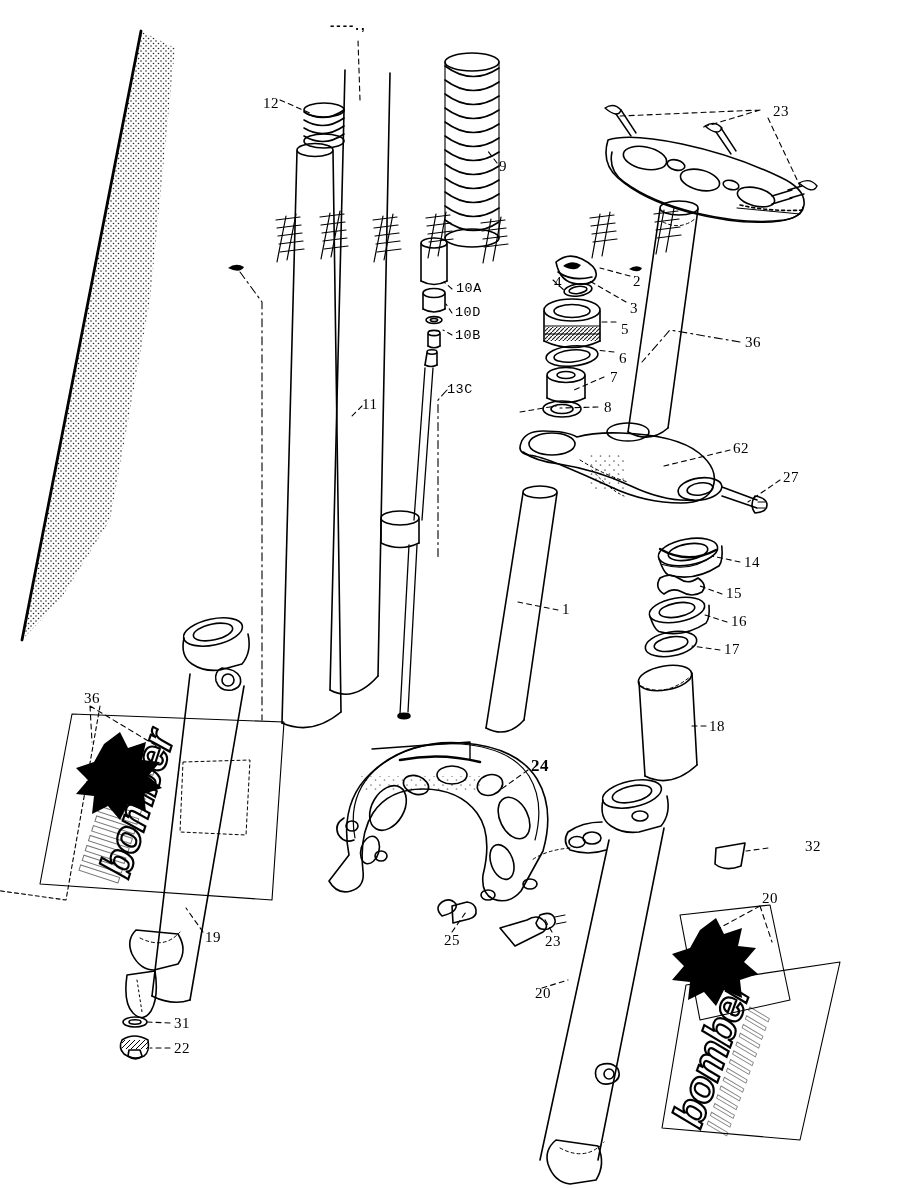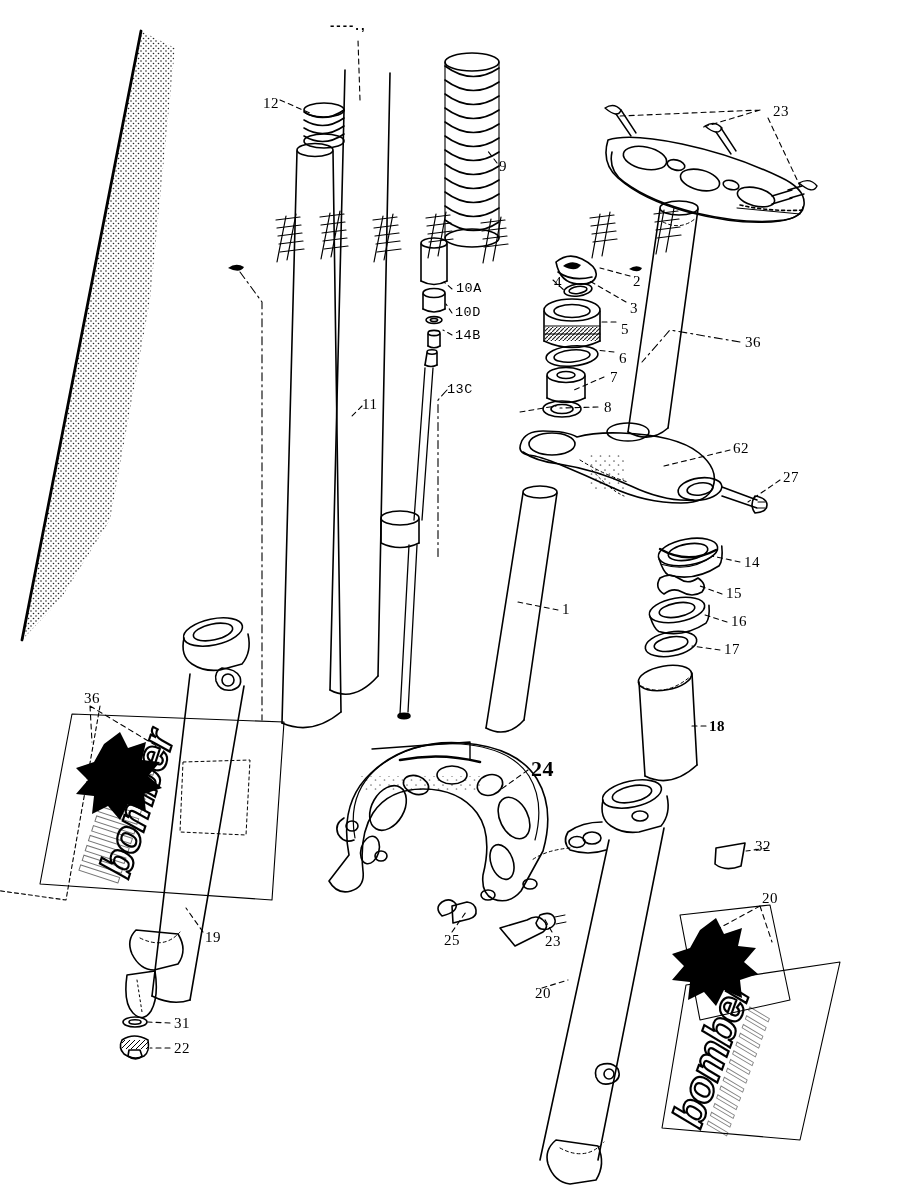--- a/index.html
+++ b/index.html
@@ -410,37 +410,37 @@
   <div class="lbl" style="left:263px;top:95px">12</div>
   <div class="lbl" style="left:773px;top:103px">23</div>
   <div class="lbl" style="left:499px;top:158px">9</div>
   <div class="lbl" style="left:633px;top:273px">2</div>
   <div class="lbl" style="left:554px;top:274px">4</div>
   <div class="lbl" style="left:630px;top:300px">3</div>
   <div class="lbl sm" style="left:456px;top:281px">10A</div>
   <div class="lbl" style="left:621px;top:321px">5</div>
   <div class="lbl sm" style="left:455px;top:305px">10D</div>
   <div class="lbl" style="left:619px;top:350px">6</div>
-  <div class="lbl sm" style="left:455px;top:328px">14B</div>
+  <div class="lbl sm" style="left:455px;top:328px">10B</div>
   <div class="lbl" style="left:745px;top:334px">36</div>
   <div class="lbl" style="left:610px;top:369px">7</div>
   <div class="lbl sm" style="left:447px;top:382px">13C</div>
   <div class="lbl" style="left:604px;top:399px">8</div>
   <div class="lbl" style="left:362px;top:396px">11</div>
   <div class="lbl" style="left:733px;top:440px">62</div>
   <div class="lbl" style="left:783px;top:469px">27</div>
   <div class="lbl" style="left:562px;top:601px">1</div>
   <div class="lbl" style="left:744px;top:554px">14</div>
   <div class="lbl" style="left:726px;top:585px">15</div>
   <div class="lbl" style="left:731px;top:613px">16</div>
   <div class="lbl" style="left:724px;top:641px">17</div>
-  <div class="lbl" style="left:709px;top:718px;font-weight:bold">18</div>
+  <div class="lbl" style="left:709px;top:718px;font-weight:normal">18</div>
   <div class="lbl" style="left:84px;top:690px">36</div>
-  <div class="lbl" style="left:531px;top:756px;font-weight:bold;font-size:22px">24</div>
-  <div class="lbl" style="left:755px;top:838px">32</div>
+  <div class="lbl" style="left:531px;top:756px;font-weight:bold;font-size:17px">24</div>
+  <div class="lbl" style="left:805px;top:838px">32</div>
   <div class="lbl" style="left:444px;top:932px">25</div>
   <div class="lbl" style="left:545px;top:933px">23</div>
   <div class="lbl" style="left:762px;top:890px">20</div>
   <div class="lbl" style="left:205px;top:929px">19</div>
   <div class="lbl" style="left:535px;top:985px">20</div>
   <div class="lbl" style="left:174px;top:1015px">31</div>
   <div class="lbl" style="left:174px;top:1040px">22</div>
 
 </div>
 

